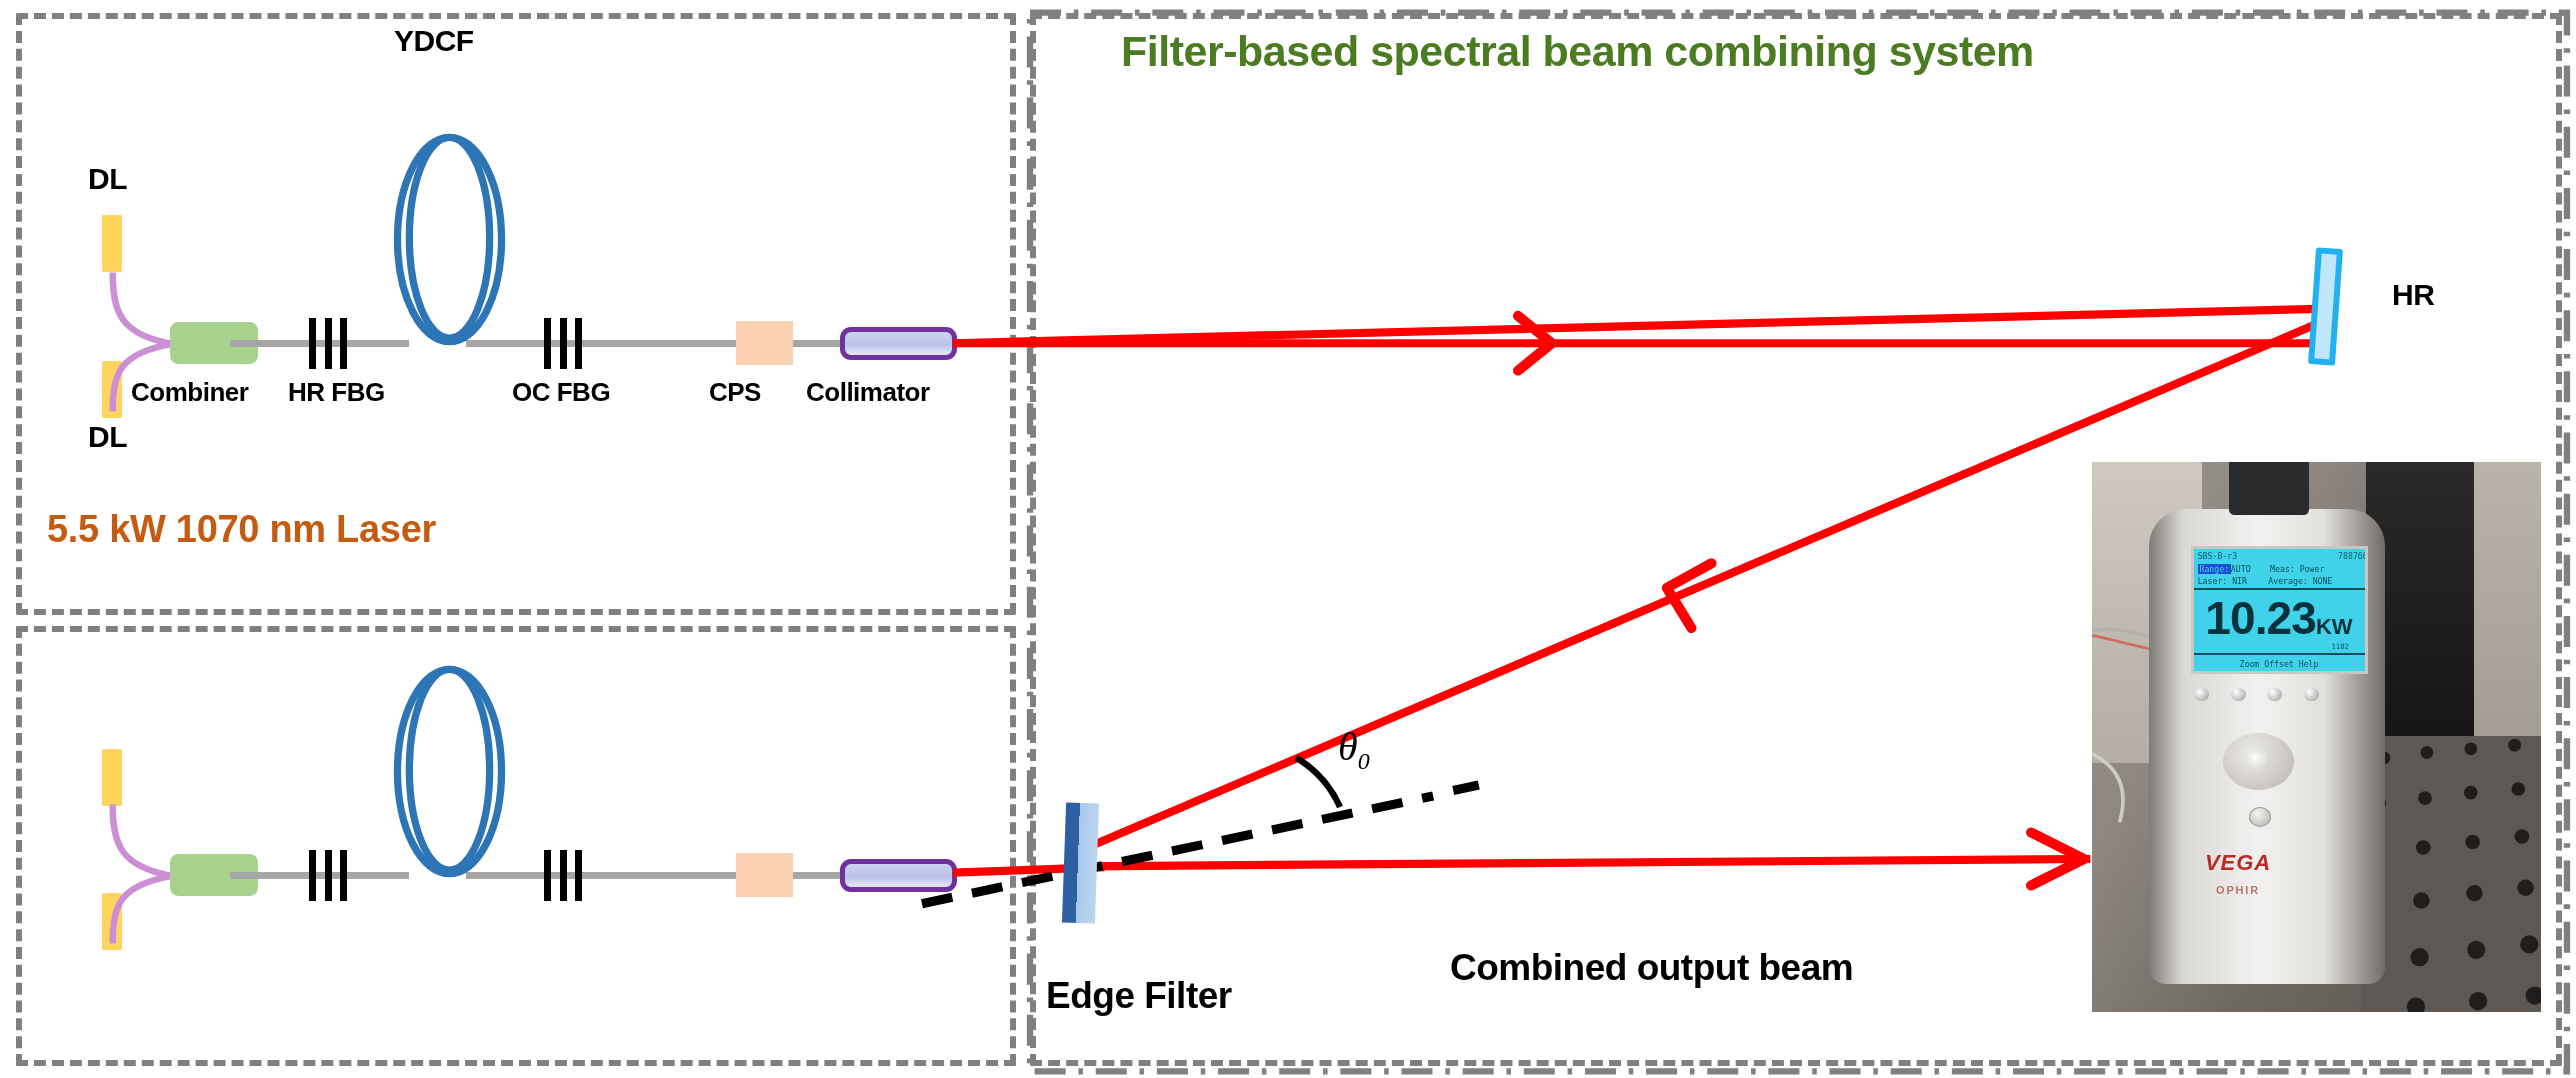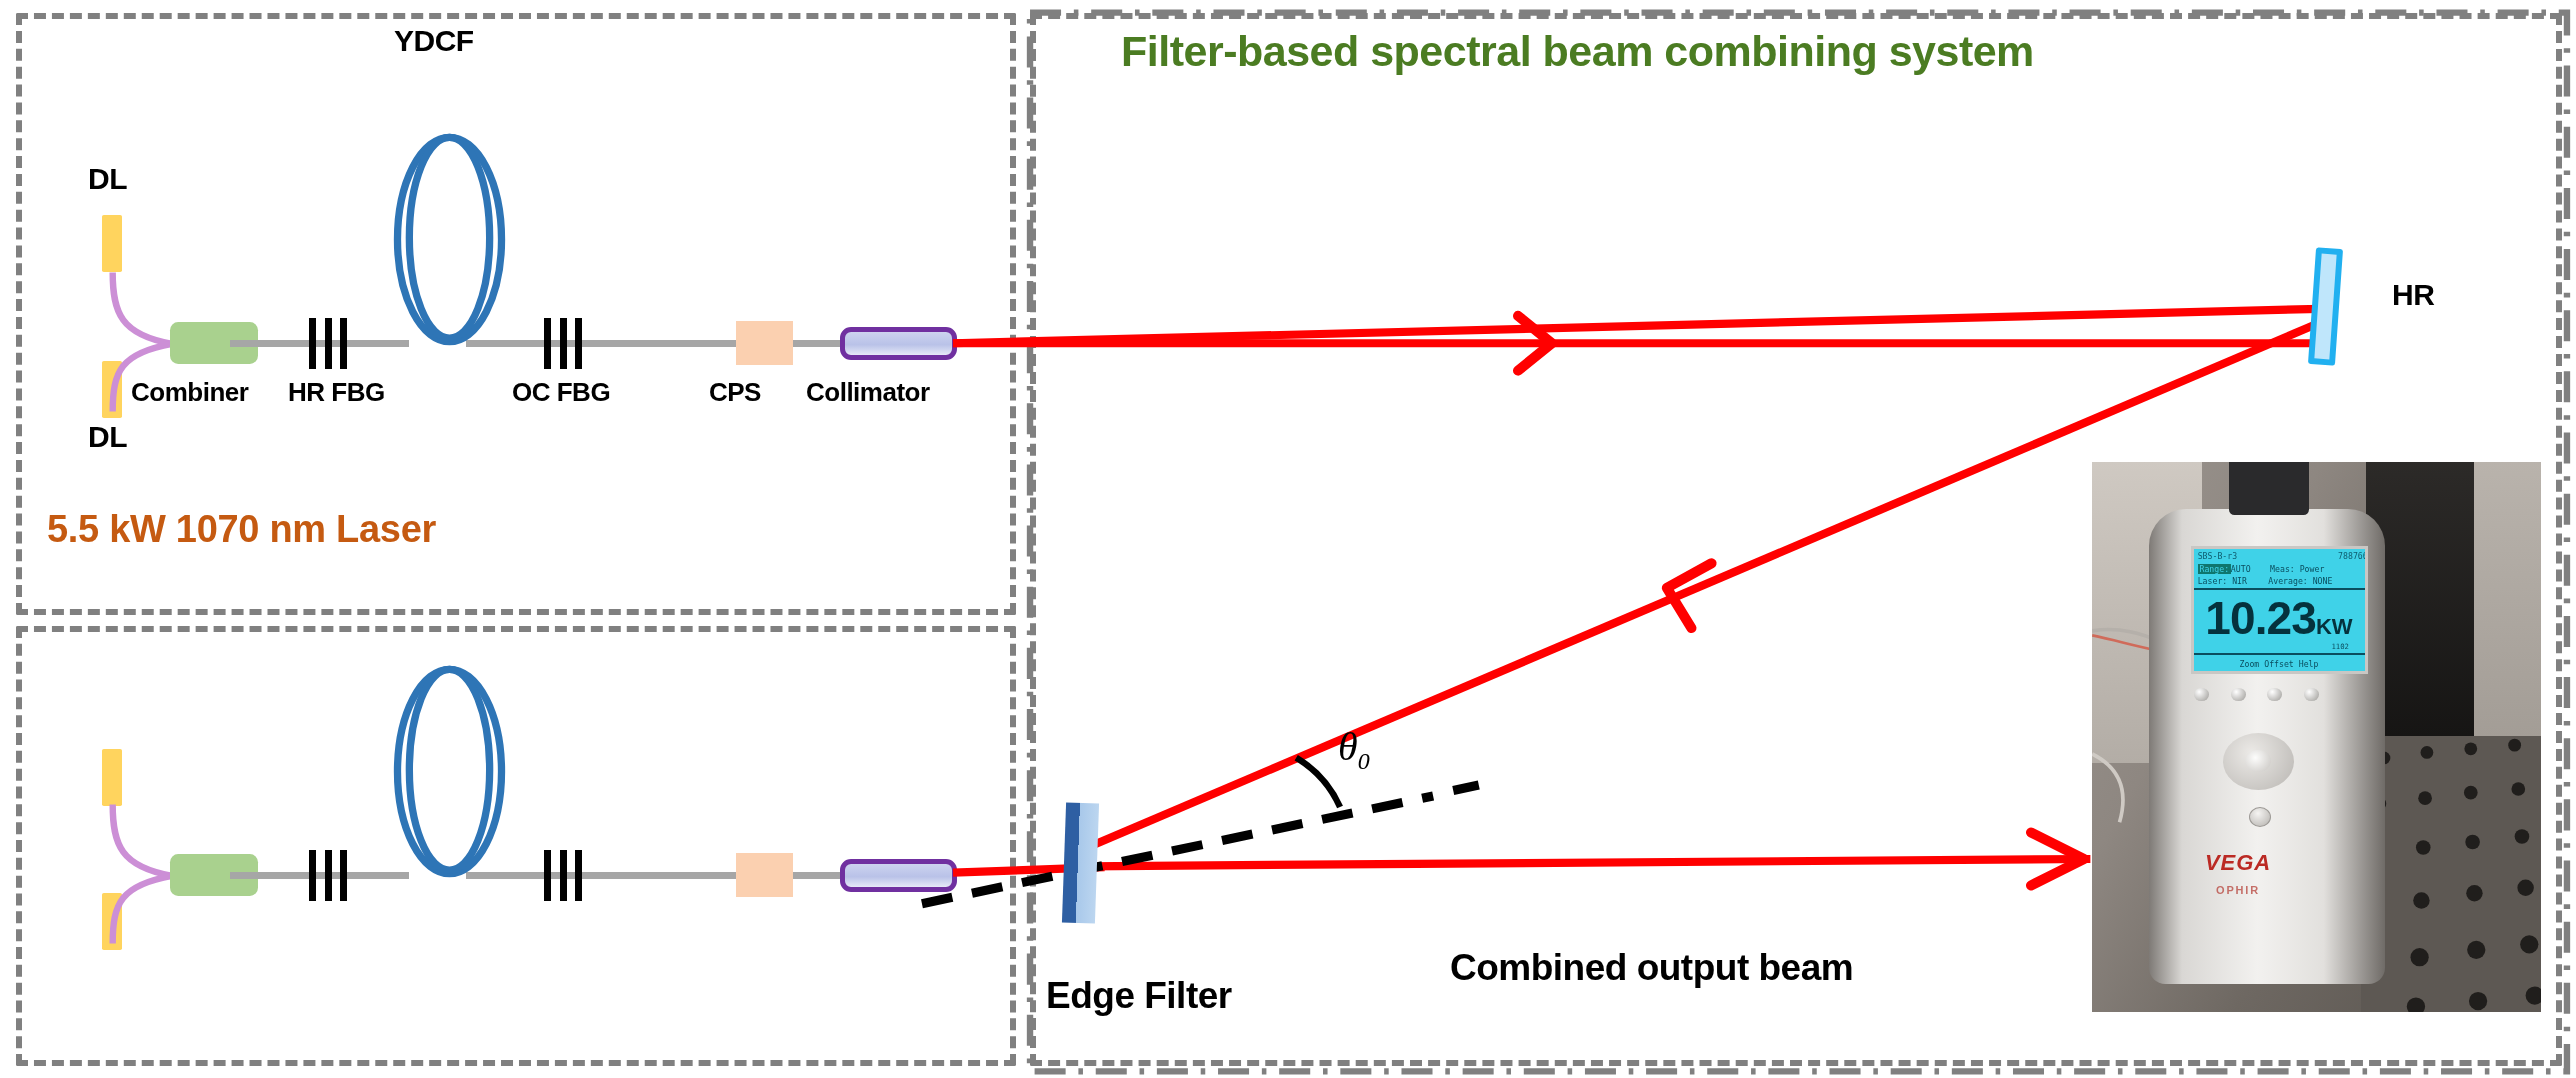--- a/index.html
+++ b/index.html
@@ -255,21 +255,21 @@
 
       <div class="abs" style="left:3.7px;top:1.8px;width:170px;height:11px;
            display:flex;justify-content:space-between;font-size:8.2px;color:#0e5d70;
            font-family:'DejaVu Sans Mono',monospace;">
         <span>SBS-B-r3</span>
         <span>788766</span>
       </div>
 
       <div class="abs" style="left:3.7px;top:14.6px;width:170px;height:11px;font-size:8.2px;color:#0a4e5f;
            font-family:'DejaVu Sans Mono',monospace;">
-        <span style="background:#0f766e;color:#3fd2e8;padding:0 1.8px;">Range:</span><span>AUTO</span>
+        <span style="background:#1d4ed8;color:#3fd2e8;padding:0 1.8px;">Range:</span><span>AUTO</span>
         <span style="margin-left:14.6px;">Meas: Power</span>
       </div>
 
       <div class="abs" style="left:3.7px;top:26.5px;width:170px;height:11px;font-size:8.2px;color:#0a4e5f;
            font-family:'DejaVu Sans Mono',monospace;">
         <span>Laser: NIR</span>
         <span style="margin-left:16.4px;">Average: NONE</span>
       </div>
       <div class="abs" style="left:0;top:39px;width:177px;height:1.8px;background:#0a4e5f;"></div>
 

